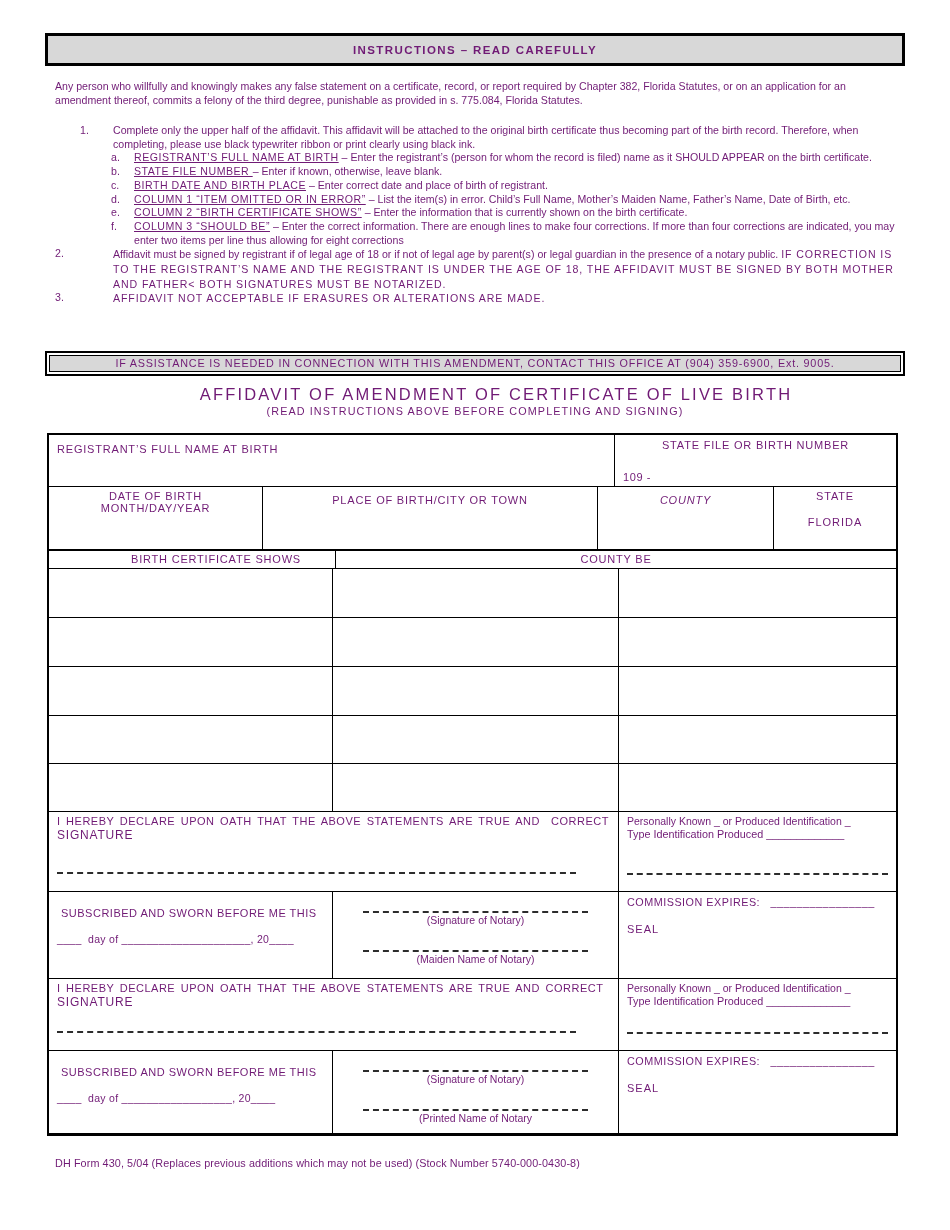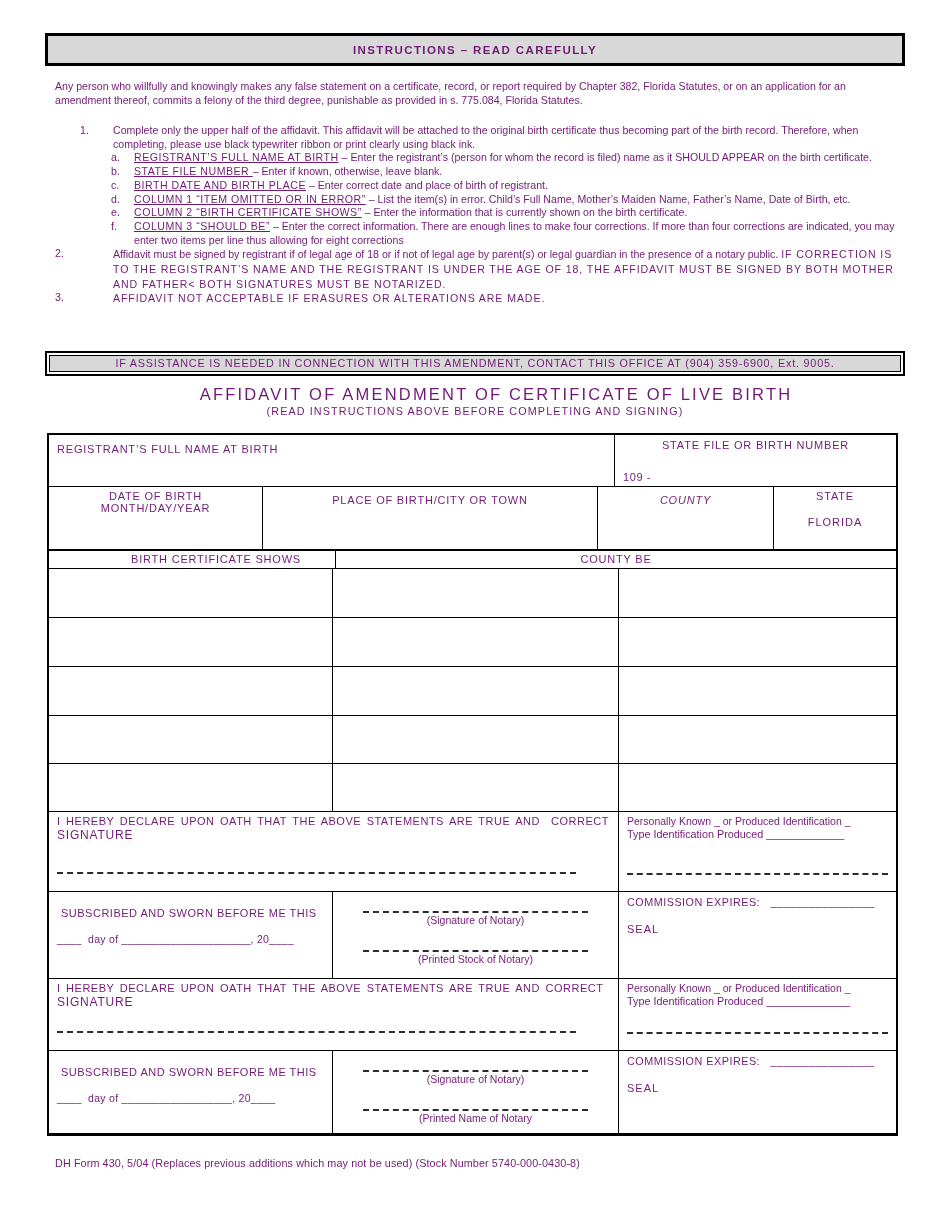--- a/index.html
+++ b/index.html
@@ -251,21 +251,21 @@
 
     <div class="trow rowNot1">
       <div class="c notL">
         <div class="sworn">SUBSCRIBED AND SWORN BEFORE ME THIS</div>
         <div class="dayline">____  day of _____________________, 20____</div>
       </div>
       <div class="c notM">
         <div class="nsig"></div>
         <div class="ncap">(Signature of Notary)</div>
         <div class="nsig nsig2"></div>
-        <div class="ncap">(Printed Stock of Notary)</div>
+        <div class="ncap">(Maiden Name of Notary)</div>
       </div>
       <div class="c notR">
         <div class="comm">COMMISSION EXPIRES:   ________________</div>
         <div class="seal">SEAL</div>
       </div>
     </div>
 
     <div class="trow rowDecl2">
       <div class="c declL">
         <div class="decl-line1">I HEREBY DECLARE UPON OATH THAT THE ABOVE STATEMENTS ARE TRUE AND CORRECT</div>

